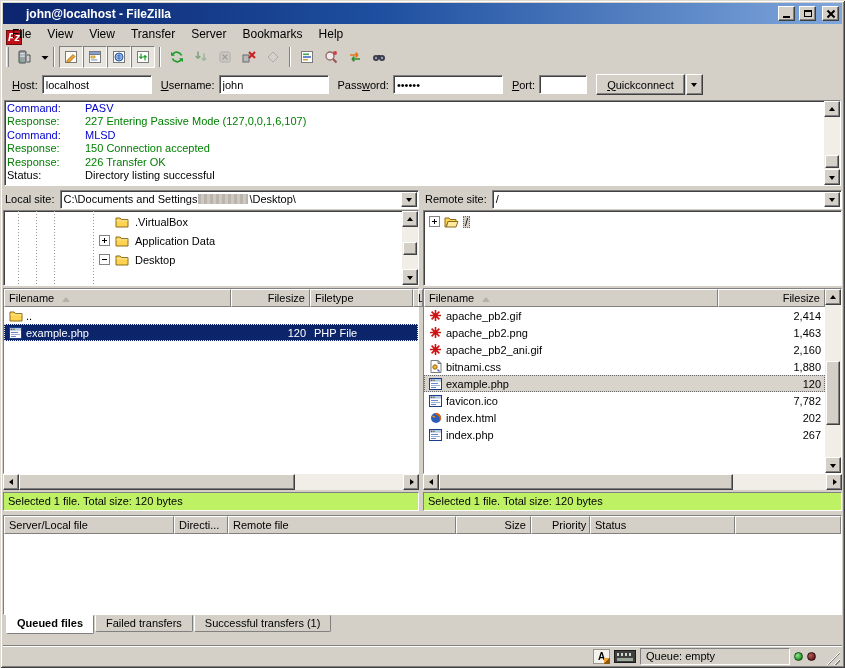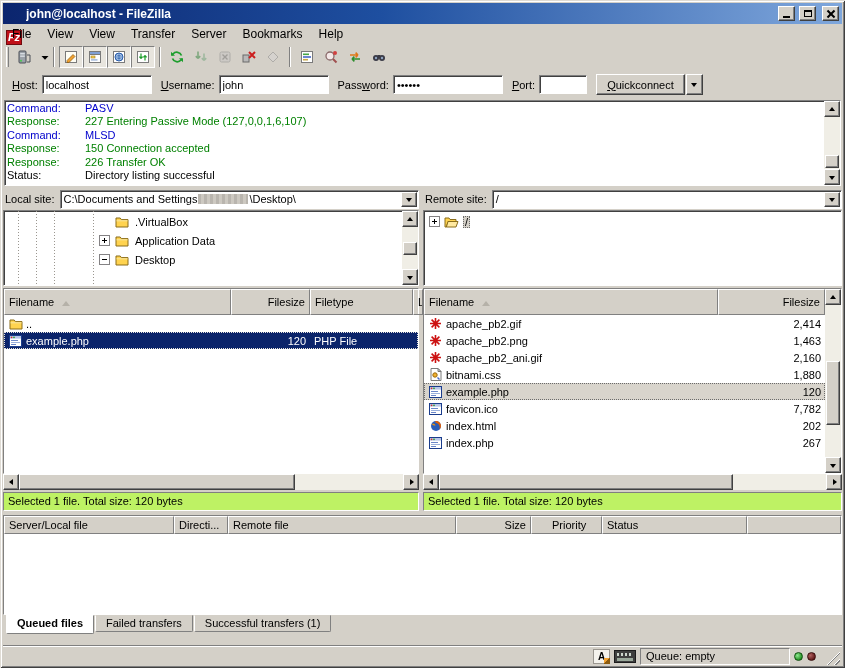--- a/index.html
+++ b/index.html
@@ -98,21 +98,21 @@
   .exp{width:11px;height:11px;border:1px solid #848284;background:#fff;position:relative;flex:none;}
   .exp::before{content:"";position:absolute;left:2px;right:2px;top:4px;height:1px;background:#000;}
   .exp.plus::after{content:"";position:absolute;top:2px;bottom:2px;left:4px;width:1px;background:#000;}
   .exp.hidden{visibility:hidden;}
   .tlabel{padding:0 2px;}
   .tlabel.sel{background:#d4d0c8;outline:1px dotted #6a6a6a;outline-offset:-1px;}
   .fic{display:inline-flex;width:15px;height:13px;align-items:center;justify-content:center;flex:none;}
   
   .listbox{height:186px;flex:none;display:flex;}
   .list-main{flex:1;display:flex;flex-direction:column;min-width:0;}
-  .lheader{height:26px;flex:none;display:flex;background:#d4d0c8;}
+  .lheader{height:18px;flex:none;display:flex;background:#d4d0c8;}
   .hcell{border:1px solid;border-color:#fff #808080 #808080 #fff;padding:1px 4px;display:flex;
     align-items:center;gap:8px;overflow:hidden;white-space:nowrap;flex:none;}
   .hcell.grow{flex:1;}
   .sortasc{width:0;height:0;border:4px solid transparent;border-bottom:5px solid #b5b1a8;margin-bottom:2px;}
   .rows{flex:1;overflow:hidden;background:#fff;}
   .lrow{height:17px;display:flex;align-items:center;}
   .cell{padding:0 4px;height:100%;display:flex;align-items:center;gap:3px;overflow:hidden;white-space:nowrap;flex:none;}
   .cell.num{justify-content:flex-end;}
   .cell.grow{flex:1;min-width:0;}
   .lrow.sel-a{background:#0b246a;color:#fff;outline:1px dotted #e8e4da;outline-offset:-1px;}
@@ -123,21 +123,21 @@
   .local .col-type{width:103px;}
   .local .col-mod{flex:1;min-width:0;}
   
   .remote .col-name{flex:1;min-width:0;}
   .remote .col-size{width:107px;}
   .pstatus{height:19px;flex:none;margin-top:2px;border:1px solid;border-color:#808080 #fff #fff #808080;
     padding:2px 4px;background:#bef264;white-space:nowrap;overflow:hidden;}
   
   .queue{margin-top:4px;height:100px;flex:none;display:flex;flex-direction:column;}
   .qheader{height:18px;flex:none;display:flex;background:#d4d0c8;}
-  .qc0{width:170px;}.qc1{width:54px;}.qc2{width:228px;}.qc3{width:75px;}.qc4{width:71px;padding-left:20px;}.qc5{width:145px;}
+  .qc0{width:170px;}.qc1{width:54px;}.qc2{width:228px;}.qc3{width:75px;}.qc4{width:59px;padding-left:20px;}.qc5{width:145px;}
   .qbody{flex:1;background:#fff;}
   
   .tabbar{height:20px;flex:none;display:flex;align-items:flex-start;padding-left:3px;}
   .tab{height:17px;padding:1px 10px 0;background:#d4d0c8;margin-right:1px;white-space:nowrap;
     border:1px solid #808080;border-top-color:#d4d0c8;border-left-color:#fff;
     border-bottom-left-radius:2px;border-bottom-right-radius:2px;}
   .tab.active{height:19px;background:#fff;font-weight:bold;border-top-color:#fff;}
   
   .statusbar{margin-top:auto;height:20px;flex:none;display:flex;align-items:center;justify-content:flex-end;
     gap:4px;padding:1px 2px 0 2px;border-top:1px solid #808080;box-shadow:inset 0 1px 0 #fff;}

